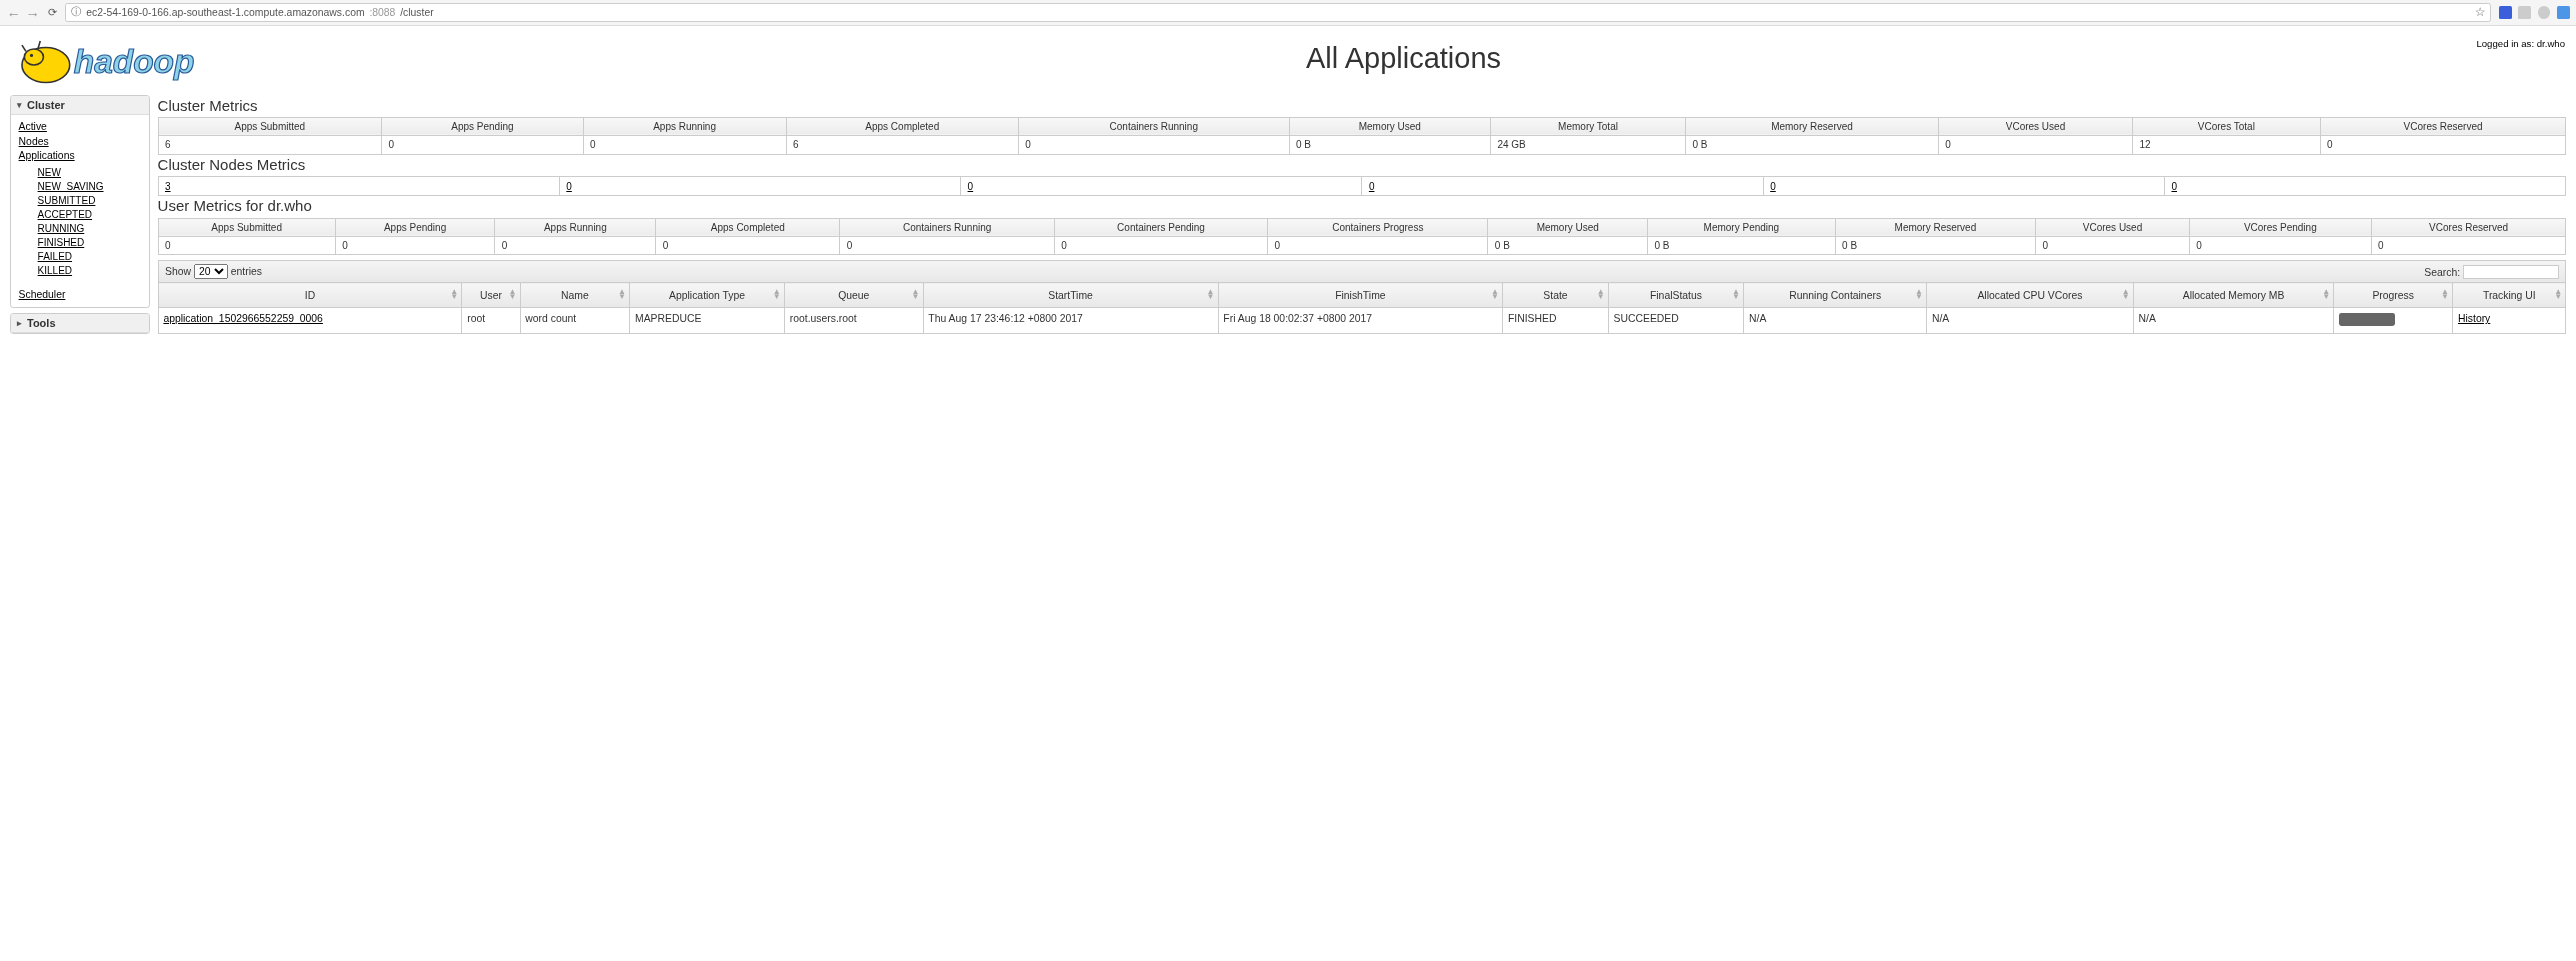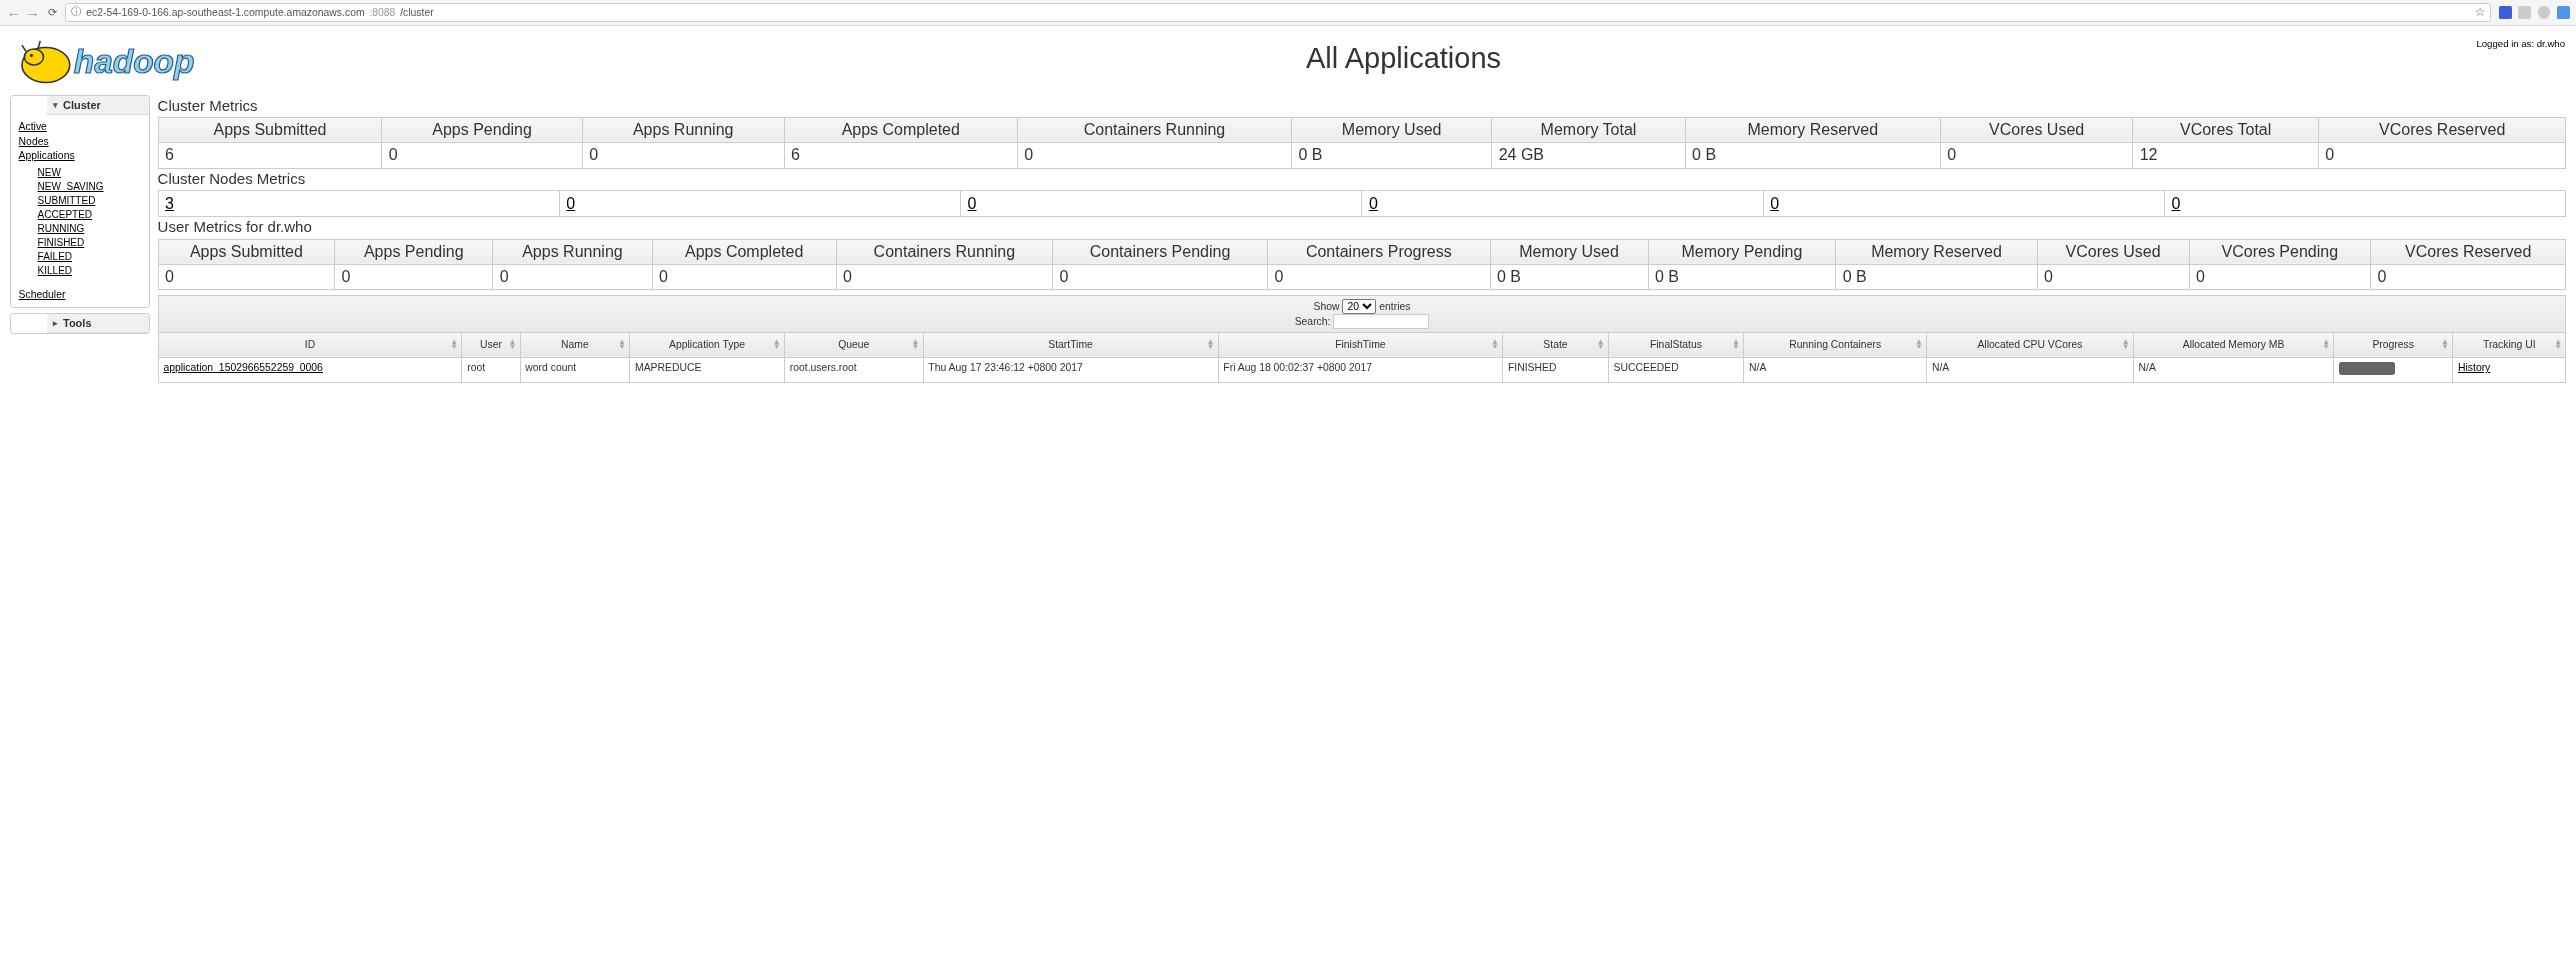--- a/index.html
+++ b/index.html
@@ -22,36 +22,36 @@
 
 .page { display: flex; padding: 6.4px 9.6px; gap: 8px; }
 .header-area { position: relative; display: flex; align-items: center; padding: 3.2px 9.6px 0; }
 .logo { width: 231px; height: 60px; position: relative; }
 .logo svg { width: 100%; height: 100%; }
 .page-title { flex: 1; text-align: center; font-size: 29px; font-weight: normal; color: #333; }
 .login-text { font-size: 9.6px; color: #000; position:absolute; top:12px; right:11px; }
 
 .sidebar { width: 140px; flex-shrink: 0; }
 .side-panel { border: 0.8px solid #ccc; border-radius: 3.2px; margin-bottom: 4.8px; background: #fff; }
-.side-head { background: #f0f0f0; padding: 3.2px 6.4px; font-size: 11px; font-weight: bold; border-bottom: 0.8px solid #ddd; border-radius: 3.2px 3.2px 0 0; display: flex; align-items: center; gap: 3.2px; cursor: pointer; margin-left: 36px; }
+.side-head { background: #f0f0f0; padding: 3.2px 6.4px; font-size: 11px; font-weight: bold; border-bottom: 0.8px solid #ddd; border-radius: 3.2px 3.2px 0 0; display: flex; align-items: center; gap: 3.2px; cursor: pointer; }
 .side-body { padding: 4.8px 8px; }
 .side-body a { display: block; color: #000; text-decoration: underline; font-size: 10.4px; line-height: 1.4; }
 .sub-links { padding-left: 19px; margin-top: 1.6px; }
 .sub-links a { font-size: 10px; }
 .sched-link { margin-top: 10px; }
 
 .main { flex: 1; min-width: 0; }
 .section-title { font-size: 15px; font-weight: normal; color: #333; margin: 1.6px 0 3.2px; }
 
-table.metrics { width: 100%; border-collapse: collapse; border: 0.8px solid #ccc; font-size: 16px; }
+table.metrics { width: 100%; border-collapse: collapse; border: 0.8px solid #ccc; font-size: 10px; }
 table.metrics th { background: linear-gradient(#f8f8f8,#ececec); border: 0.8px solid #ccc; padding: 3.2px 6.4px; font-weight: normal; text-align: center; }
 table.metrics td { border: 0.8px solid #ccc; padding: 3.2px 6.4px; text-align: left; }
 table.metrics td a { color: #000; text-decoration: underline; }
 
-.dt-controls { display: flex; justify-content: space-between; align-items: center; background: linear-gradient(#f4f4f4,#e8e8e8); border: 0.8px solid #ccc; border-bottom: none; padding: 3.2px 6.4px; font-size: 10.4px; margin-top: 4.8px; flex-direction: column; }
+.dt-controls { display: flex; justify-content: space-between; align-items: center; background: linear-gradient(#f4f4f4,#e8e8e8); border: 0.8px solid #ccc; border-bottom: none; padding: 3.2px 6.4px; font-size: 10.4px; margin-top: 4.8px; }
 .dt-controls select { font-size: 10.4px; }
 .dt-controls input { border: 0.8px solid #ccc; height: 14.4px; width: 96px; font-size: 9.6px; padding: 0 2.4px; }
 
 table.apps { width: 100%; border-collapse: collapse; border: 0.8px solid #ccc; font-size: 10.4px; }
 table.apps th { background: linear-gradient(#f6f6f6,#e8e8e8); border: 0.8px solid #ccc; padding: 6.4px 4.8px; font-weight: normal; position: relative; text-align: center; font-size: 10.4px; }
 table.apps th .sort { color: #aaa; font-size: 8px; position: absolute; right: 3.2px; top: 50%; transform: translateY(-50%); display: flex; flex-direction: column; line-height: 4.8px; }
 table.apps td { border: 0.8px solid #ccc; padding: 4.8px; vertical-align: top; font-size: 10.4px; }
 table.apps td a { color: #000; text-decoration: underline; }
 
 .progress-bar { width: 56px; height: 12.8px; background: #666; border-radius: 2.4px; display: inline-block; }

